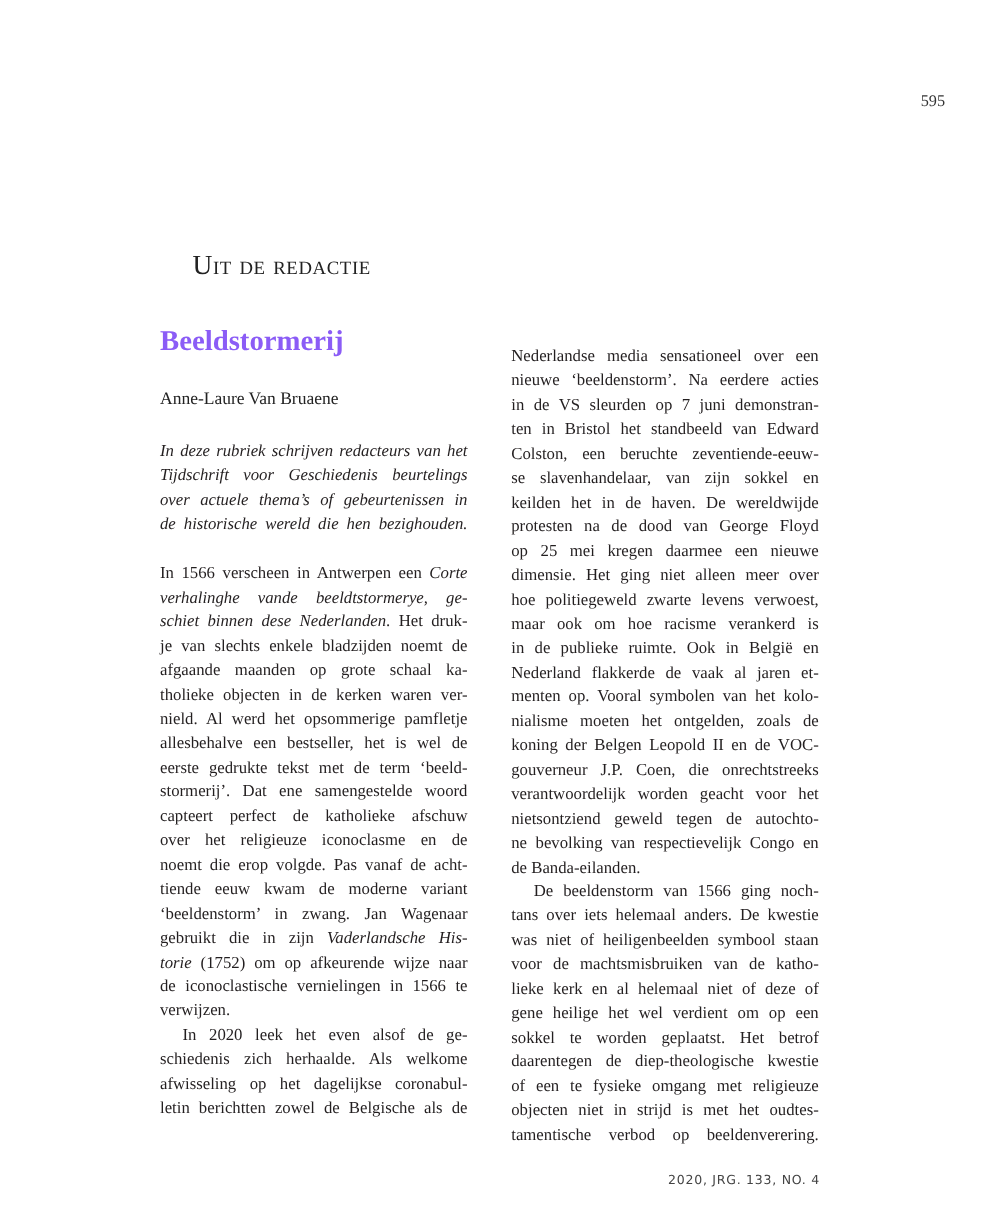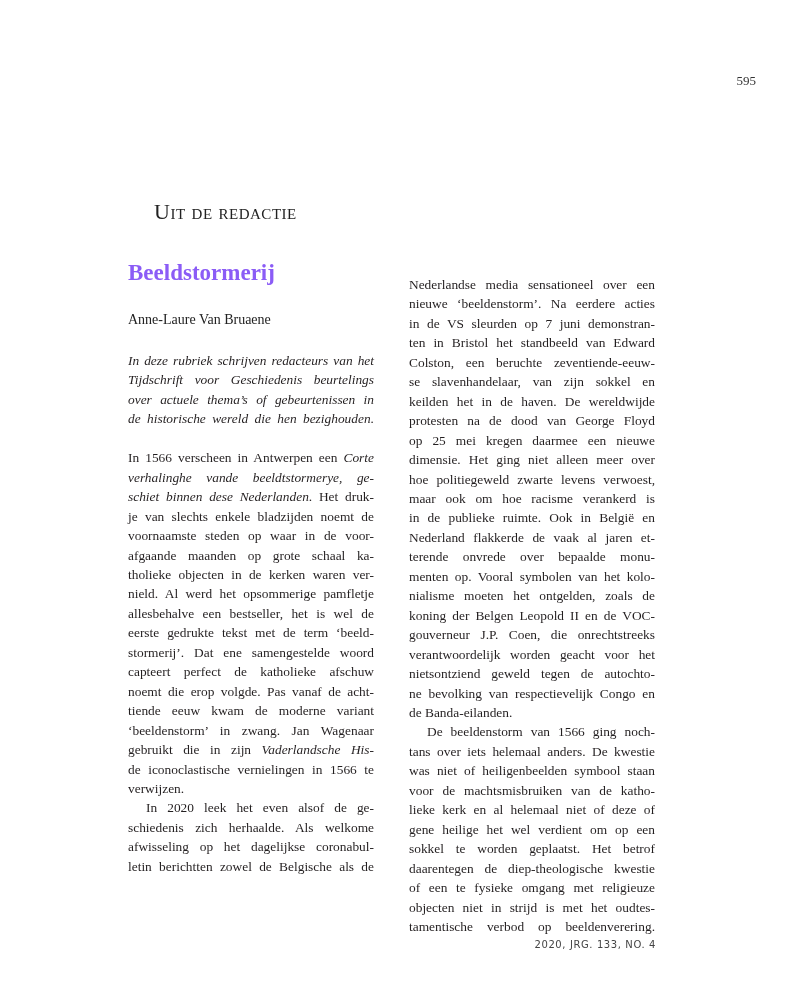--- a/index.html
+++ b/index.html
@@ -58,32 +58,33 @@
     <span class="line">In deze rubriek schrijven redacteurs van het</span>
     <span class="line">Tijdschrift voor Geschiedenis beurtelings</span>
     <span class="line">over actuele thema’s of gebeurtenissen in</span>
     <span class="line">de historische wereld die hen bezighouden.</span>
   </p>
   <div>
       <span class="line"><span>In 1566 verscheen in Antwerpen een </span><em>Corte</em></span>
       <span class="line"><em>verhalinghe vande beeldtstormerye, ge-</em></span>
       <span class="line"><em>schiet binnen dese Nederlanden</em><span>. Het druk-</span></span>
       <span class="line"><span>je van slechts enkele bladzijden noemt de</span></span>
-      <span class="line"><span>voornaamste steden op waar in de voor-</span></span>
       <span class="line"><span>afgaande maanden op grote schaal ka-</span></span>
       <span class="line"><span>tholieke objecten in de kerken waren ver-</span></span>
       <span class="line"><span>nield. Al werd het opsommerige pamfletje</span></span>
       <span class="line"><span>allesbehalve een bestseller, het is wel de</span></span>
       <span class="line"><span>eerste gedrukte tekst met de term ‘beeld-</span></span>
       <span class="line"><span>stormerij’. Dat ene samengestelde woord</span></span>
       <span class="line"><span>capteert perfect de katholieke afschuw</span></span>
+      <span class="line"><span>over het religieuze iconoclasme en de</span></span>
       <span class="line"><span>noemt die erop volgde. Pas vanaf de acht-</span></span>
       <span class="line"><span>tiende eeuw kwam de moderne variant</span></span>
       <span class="line"><span>‘beeldenstorm’ in zwang. Jan Wagenaar</span></span>
       <span class="line"><span>gebruikt die in zijn </span><em>Vaderlandsche His-</em></span>
+      <span class="line"><em>torie</em><span> (1752) om op afkeurende wijze naar</span></span>
       <span class="line"><span>de iconoclastische vernielingen in 1566 te</span></span>
       <span class="line last"><span>verwijzen.</span></span>
       <span class="line" style="text-indent: 18px;"><span>In 2020 leek het even alsof de ge-</span></span>
       <span class="line"><span>schiedenis zich herhaalde. Als welkome</span></span>
       <span class="line"><span>afwisseling op het dagelijkse coronabul-</span></span>
       <span class="line"><span>letin berichtten zowel de Belgische als de</span></span>
     </div>
 </div>
 
 <div class="column col-right">
@@ -95,21 +96,20 @@
       <span class="line"><span>Colston, een beruchte zeventiende-eeuw-</span></span>
       <span class="line"><span>se slavenhandelaar, van zijn sokkel en</span></span>
       <span class="line"><span>keilden het in de haven. De wereldwijde</span></span>
       <span class="line"><span>protesten na de dood van George Floyd</span></span>
       <span class="line"><span>op 25 mei kregen daarmee een nieuwe</span></span>
       <span class="line"><span>dimensie. Het ging niet alleen meer over</span></span>
       <span class="line"><span>hoe politiegeweld zwarte levens verwoest,</span></span>
       <span class="line"><span>maar ook om hoe racisme verankerd is</span></span>
       <span class="line"><span>in de publieke ruimte. Ook in België en</span></span>
       <span class="line"><span>Nederland flakkerde de vaak al jaren et-</span></span>
-      <span class="line"><span>terende onvrede over bepaalde monu-</span></span>
       <span class="line"><span>menten op. Vooral symbolen van het kolo-</span></span>
       <span class="line"><span>nialisme moeten het ontgelden, zoals de</span></span>
       <span class="line"><span>koning der Belgen Leopold II en de VOC-</span></span>
       <span class="line"><span>gouverneur J.P. Coen, die onrechtstreeks</span></span>
       <span class="line"><span>verantwoordelijk worden geacht voor het</span></span>
       <span class="line"><span>nietsontziend geweld tegen de autochto-</span></span>
       <span class="line"><span>ne bevolking van respectievelijk Congo en</span></span>
       <span class="line last"><span>de Banda-eilanden.</span></span>
       <span class="line" style="text-indent: 18px;"><span>De beeldenstorm van 1566 ging noch-</span></span>
       <span class="line"><span>tans over iets helemaal anders. De kwestie</span></span>

